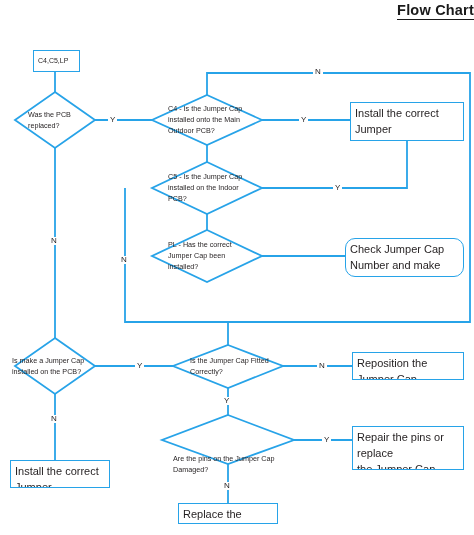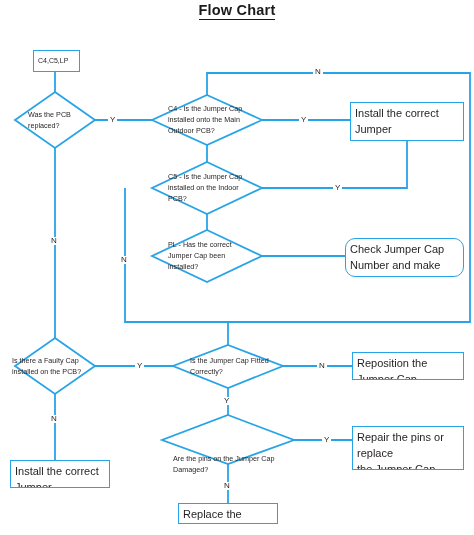--- a/index.html
+++ b/index.html
@@ -16,21 +16,21 @@
   }
   #chart-root {
     position: absolute;
     left: 0; top: 0;
     width: 474px; height: 535px;
   }
   #title {
     position: absolute;
     left: 0; top: 2px;
     width: 474px;
-    text-align: center;
+    text-align: right;
     font-size: 14.5px;
     font-weight: bold;
     letter-spacing: .2px;
     color: #1a1a1a;
   }
   #title span.t {
     border-bottom: 1.6px solid #1a1a1a;
     padding-bottom: 1px;
   }
   svg#wires {
@@ -167,21 +167,21 @@
 Outdoor PCB?</div>
 
   <div class="diamond-label" style="left:168px; top:172px; width:90px;">C5 - Is the Jumper Cap
 installed on the Indoor
 PCB?</div>
 
   <div class="diamond-label" style="left:168px; top:240px; width:90px;">PL - Has the correct
 Jumper Cap been
 installed?</div>
 
-  <div class="diamond-label" style="left:12px; top:356px; width:88px; text-align:left;">Is there a Faulty Cap
+  <div class="diamond-label" style="left:12px; top:356px; width:88px; text-align:left;">Is make a Jumper Cap
 installed on the PCB?</div>
 
   <div class="diamond-label" style="left:190px; top:356px; width:92px;">Is the Jumper Cap Fitted
 Correctly?</div>
 
   <div class="diamond-label" style="left:173px; top:454px; width:115px;">Are the pins on the Jumper Cap
 Damaged?</div>
 
   <div class="edge-label" style="left:108px; top:116px;">Y</div>
 

